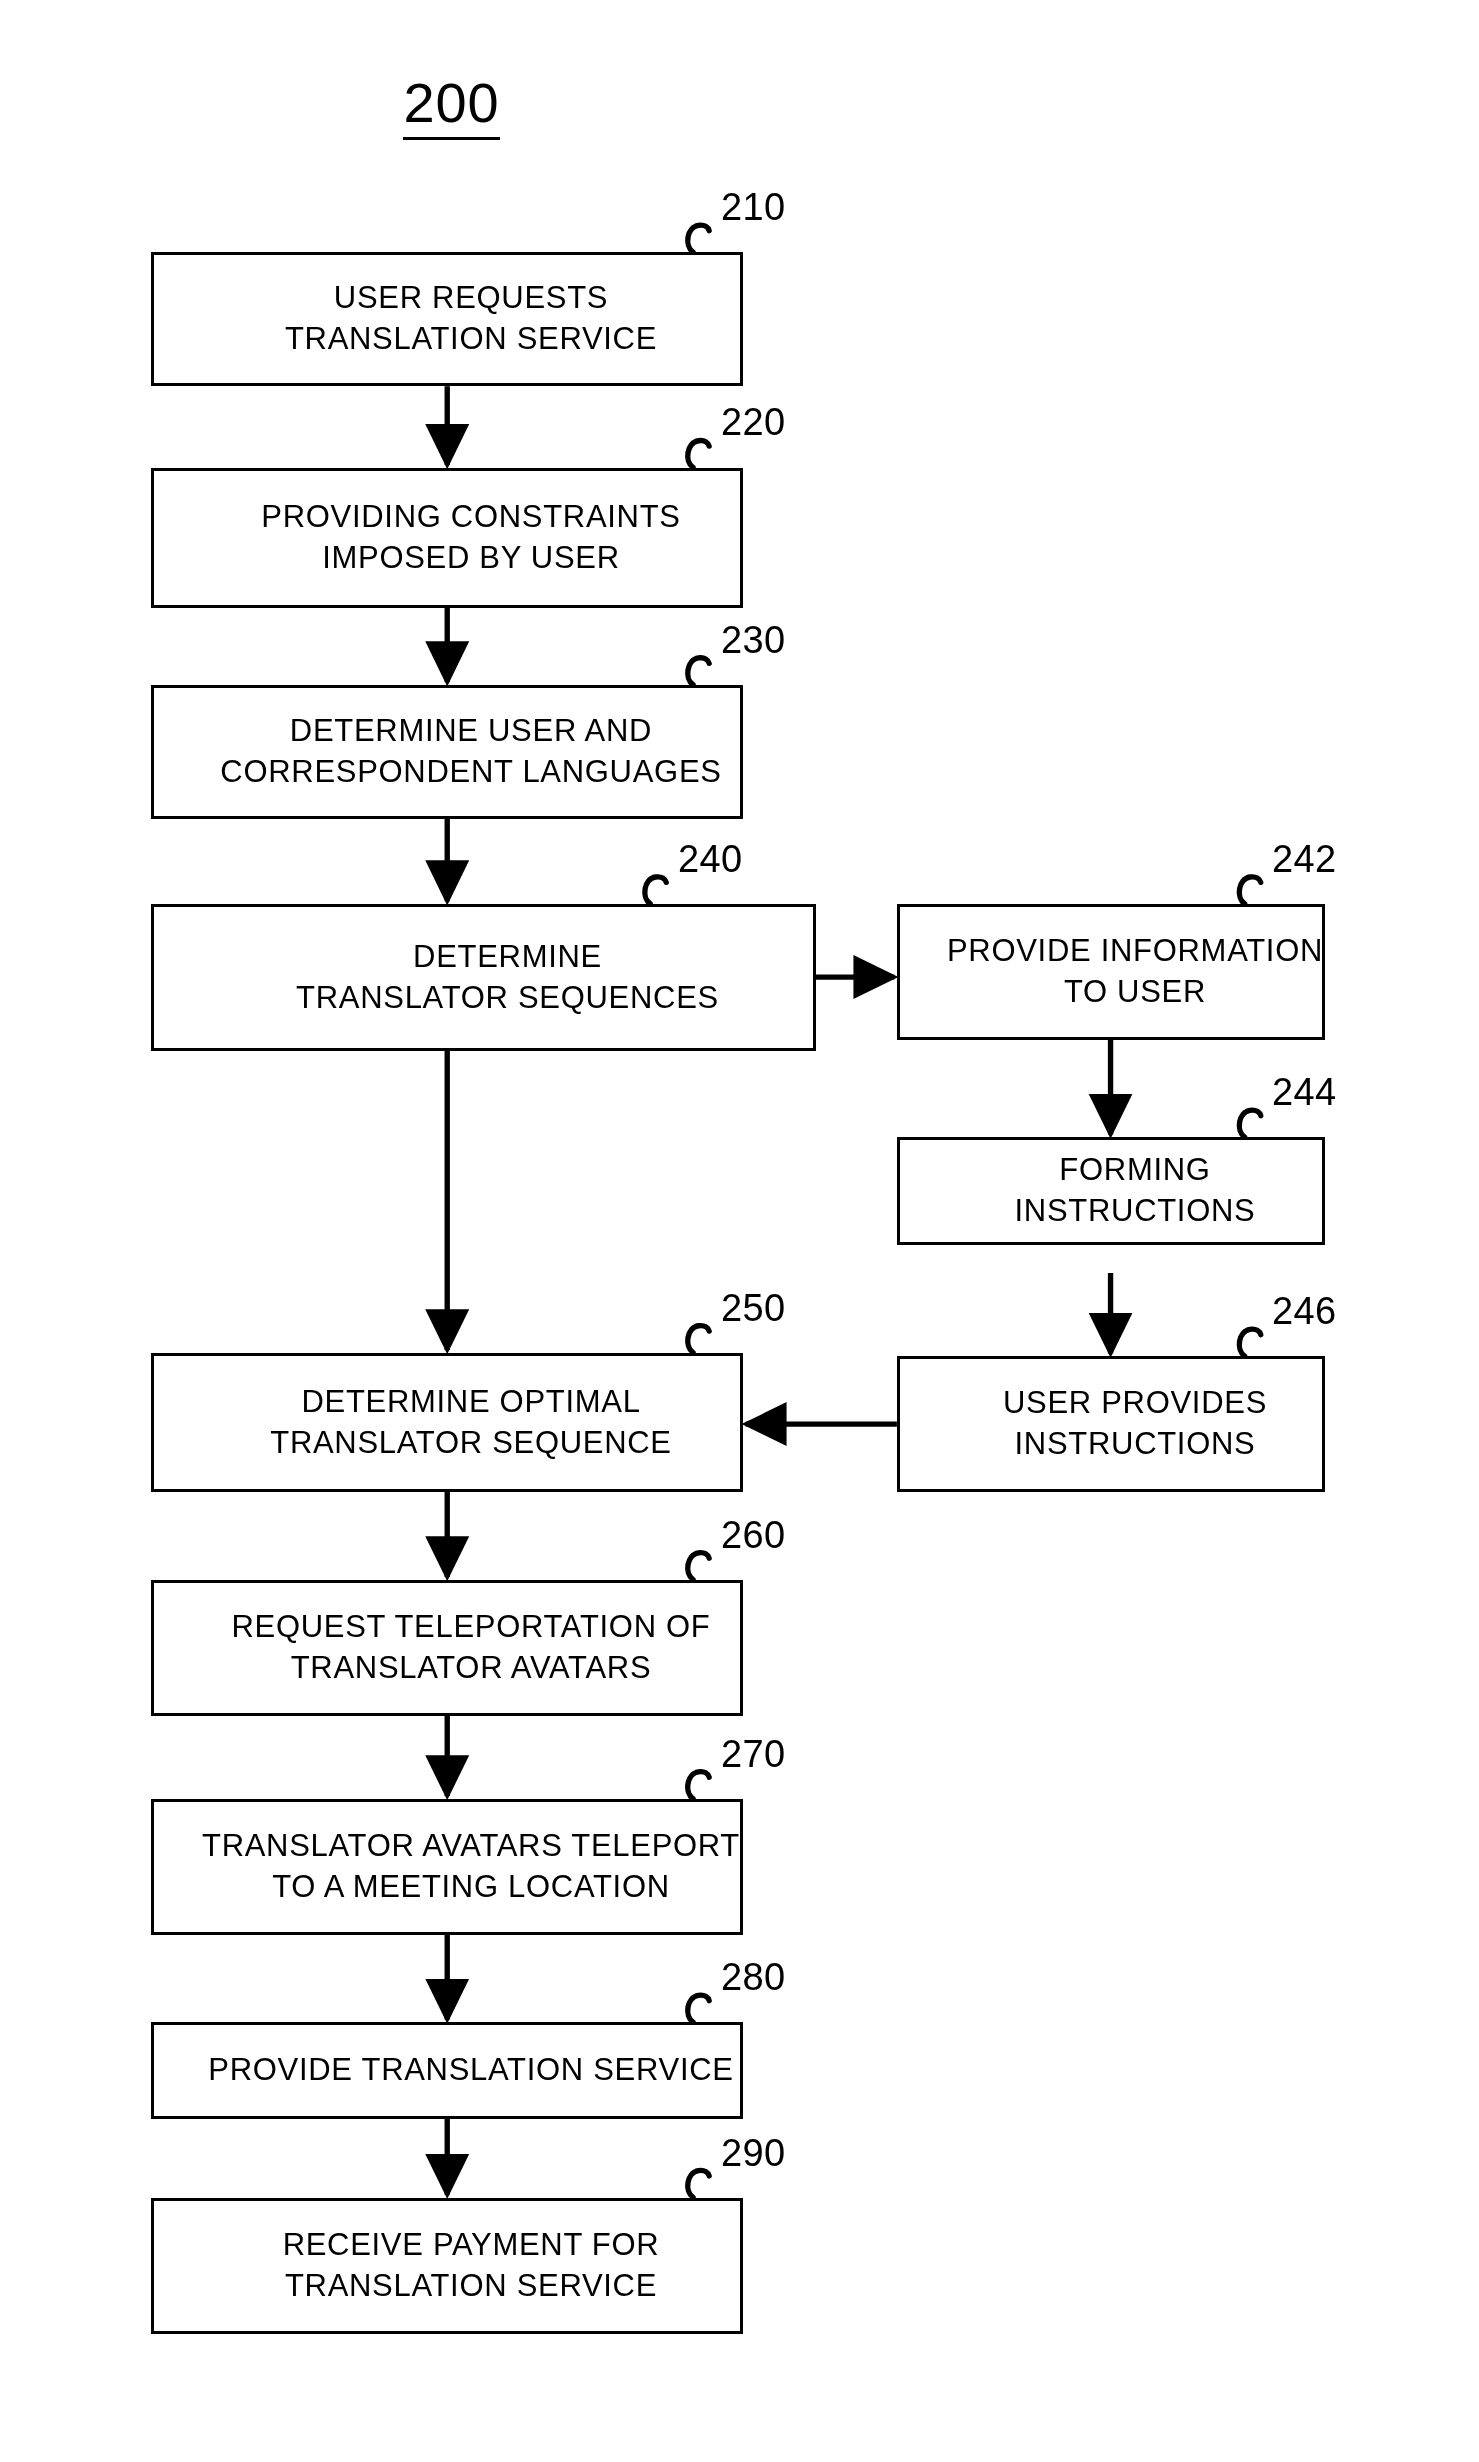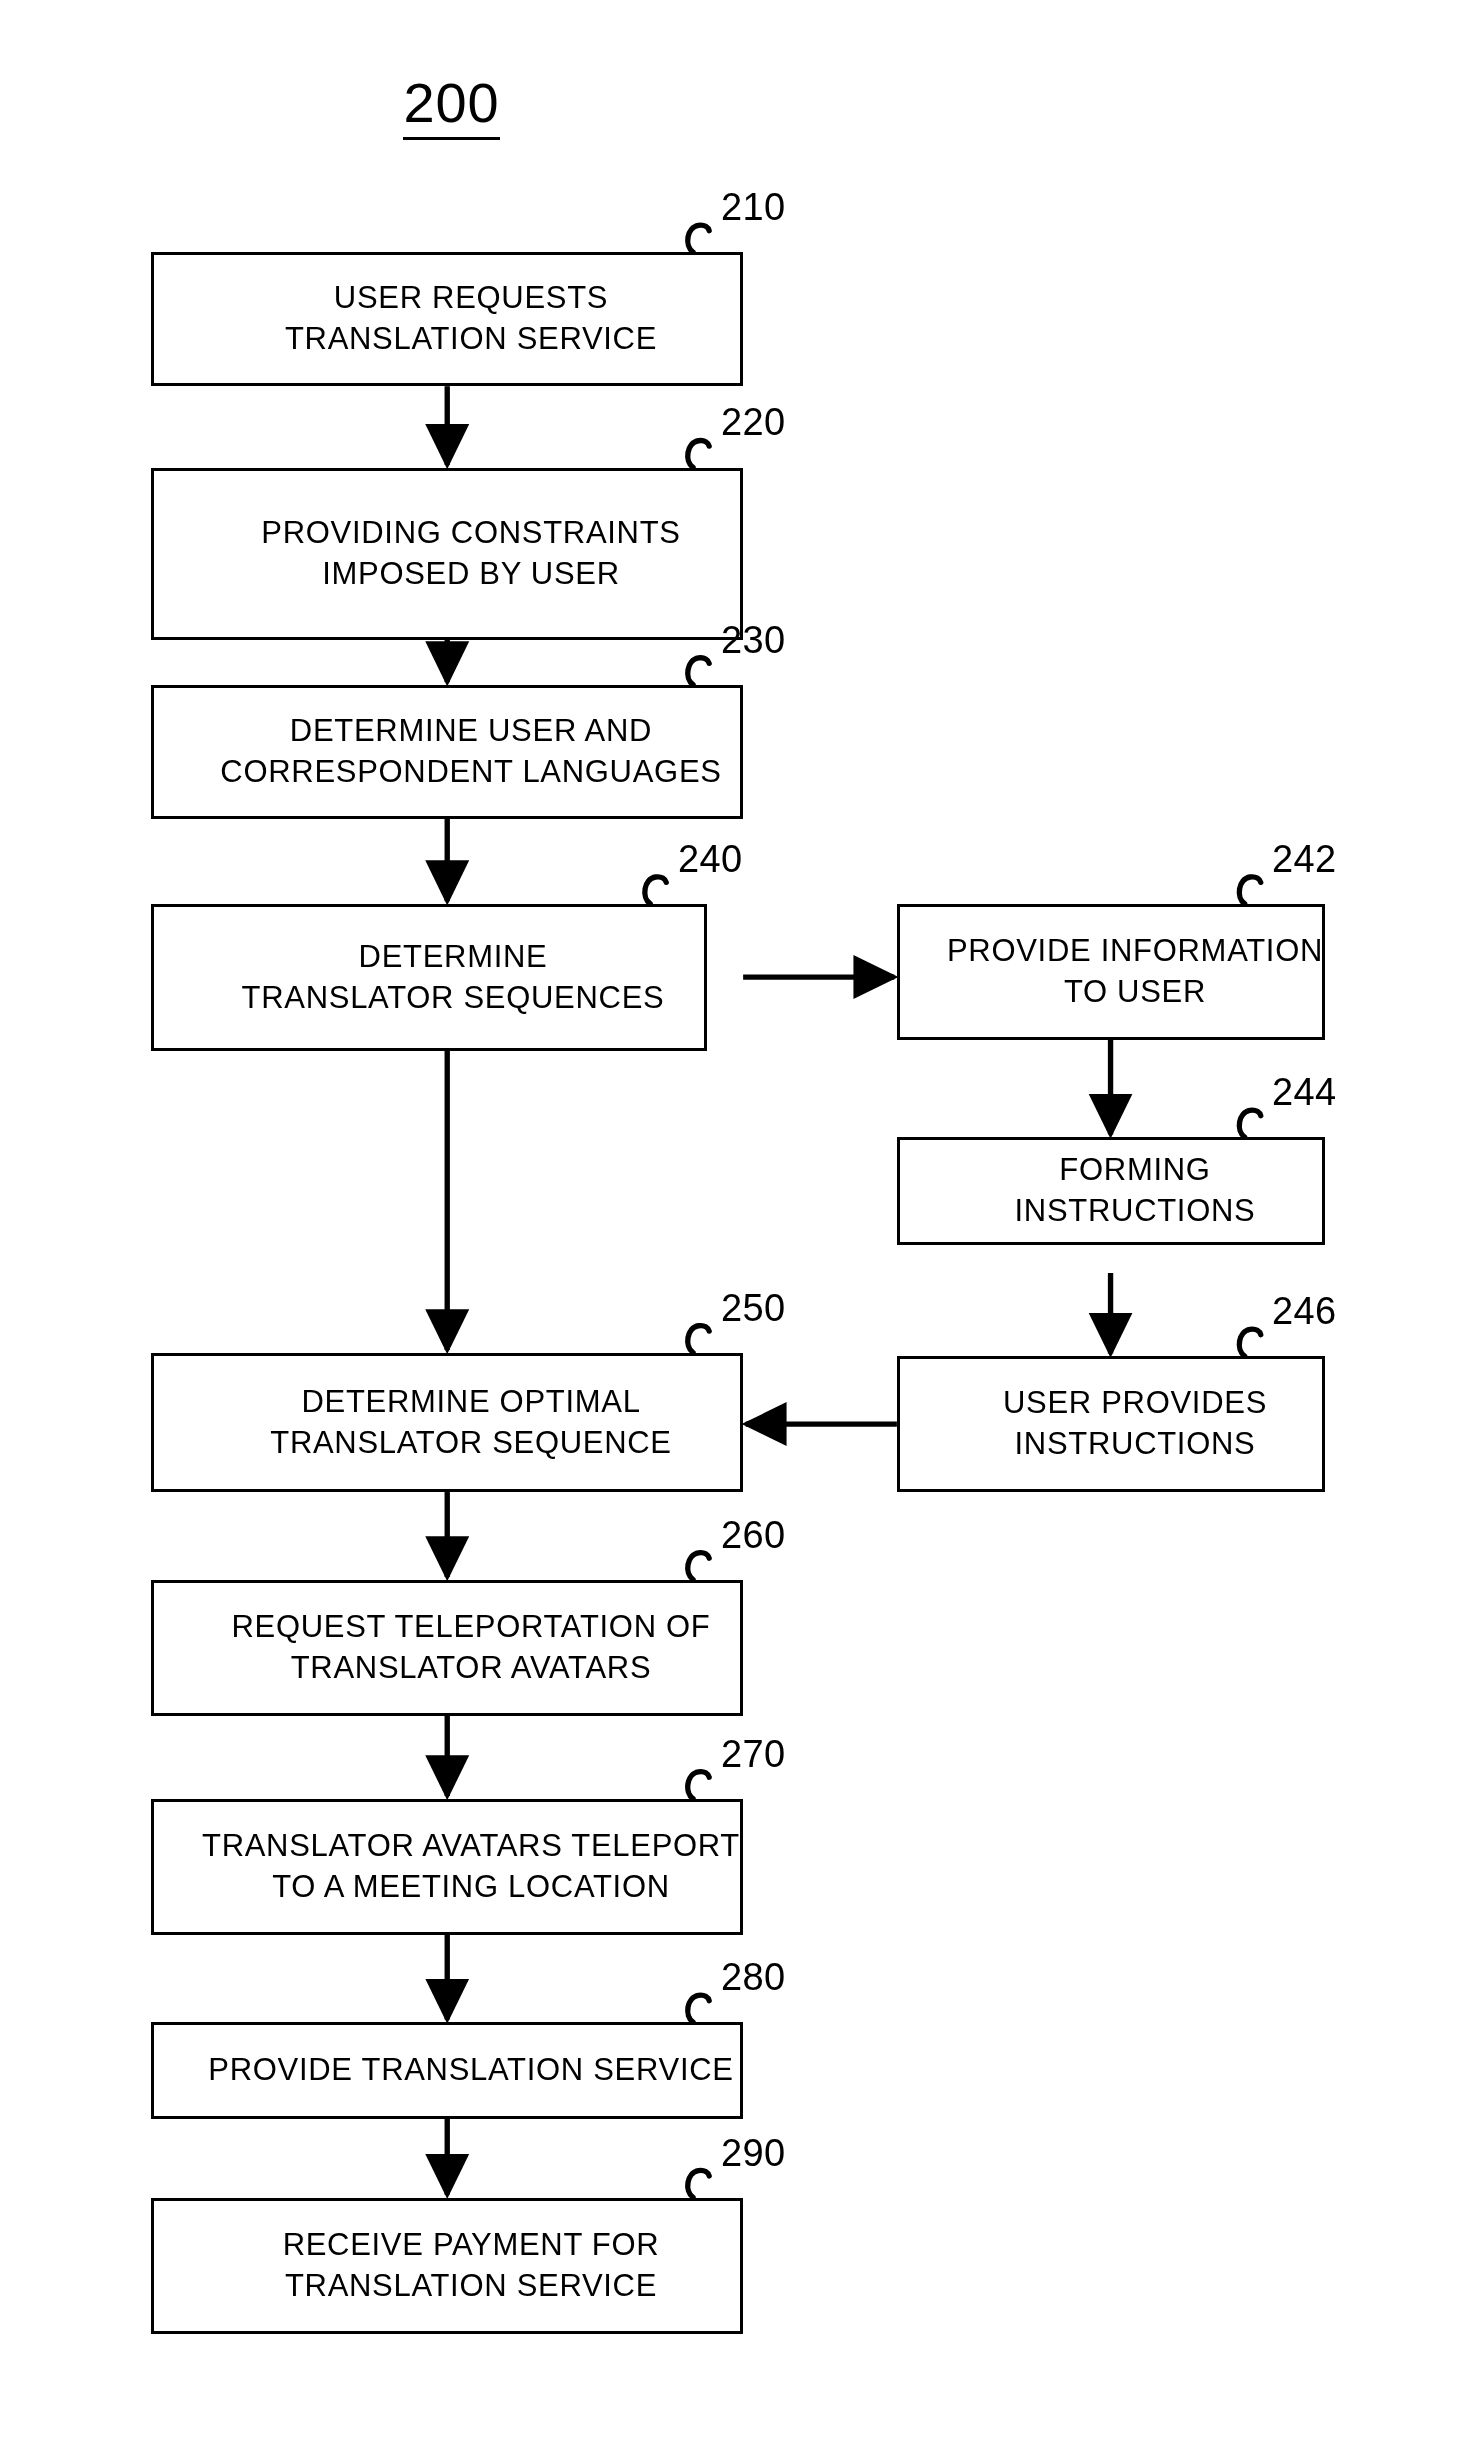--- a/index.html
+++ b/index.html
@@ -111,33 +111,33 @@
       <path d="M 775 2458 C 765 2451 768 2430 781 2428 C 788 2427 792 2430 793 2434"></path>
     </g>
   </svg>
 
   <div class="node" style="left:151px; top:252px; width:592px; height:134px;">
     <div class="node-line">USER  REQUESTS</div>
     <div class="node-line">TRANSLATION  SERVICE</div>
   </div>
   <div class="ref" style="left:721px; top:186px;">210</div>
 
-  <div class="node" style="left:151px; top:468px; width:592px; height:172px;">
+  <div class="node" style="left:151px; top:468px; width:592px; height:140px;">
     <div class="node-line">PROVIDING  CONSTRAINTS</div>
     <div class="node-line">IMPOSED  BY  USER</div>
   </div>
   <div class="ref" style="left:721px; top:401px;">220</div>
 
   <div class="node" style="left:151px; top:685px; width:592px; height:134px;">
     <div class="node-line">DETERMINE  USER  AND</div>
     <div class="node-line">CORRESPONDENT  LANGUAGES</div>
   </div>
   <div class="ref" style="left:721px; top:619px;">230</div>
 
-  <div class="node" style="left:151px; top:904px; width:556px; height:147px;">
+  <div class="node" style="left:151px; top:904px; width:665px; height:147px;">
     <div class="node-line">DETERMINE</div>
     <div class="node-line">TRANSLATOR  SEQUENCES</div>
   </div>
   <div class="ref" style="left:678px; top:838px;">240</div>
 
   <div class="node" style="left:897px; top:904px; width:428px; height:136px;">
     <div class="node-line">PROVIDE  INFORMATION</div>
     <div class="node-line">TO  USER</div>
   </div>
   <div class="ref" style="left:1272px; top:838px;">242</div>

